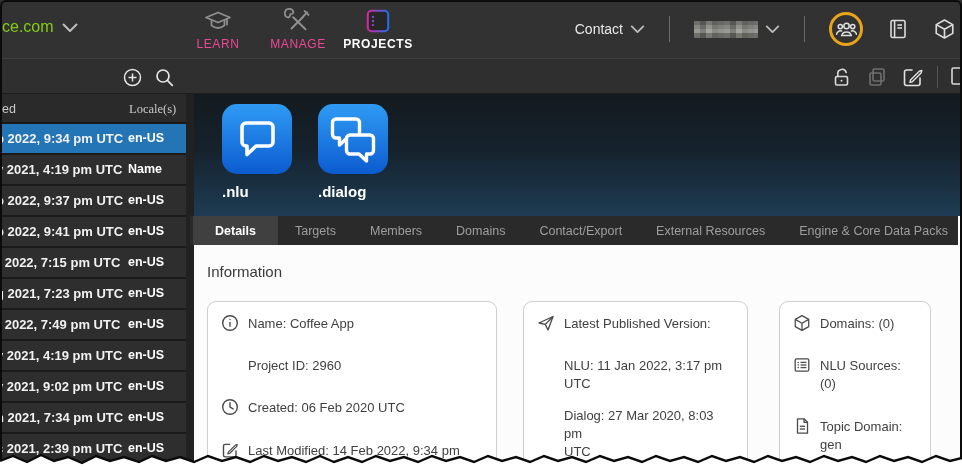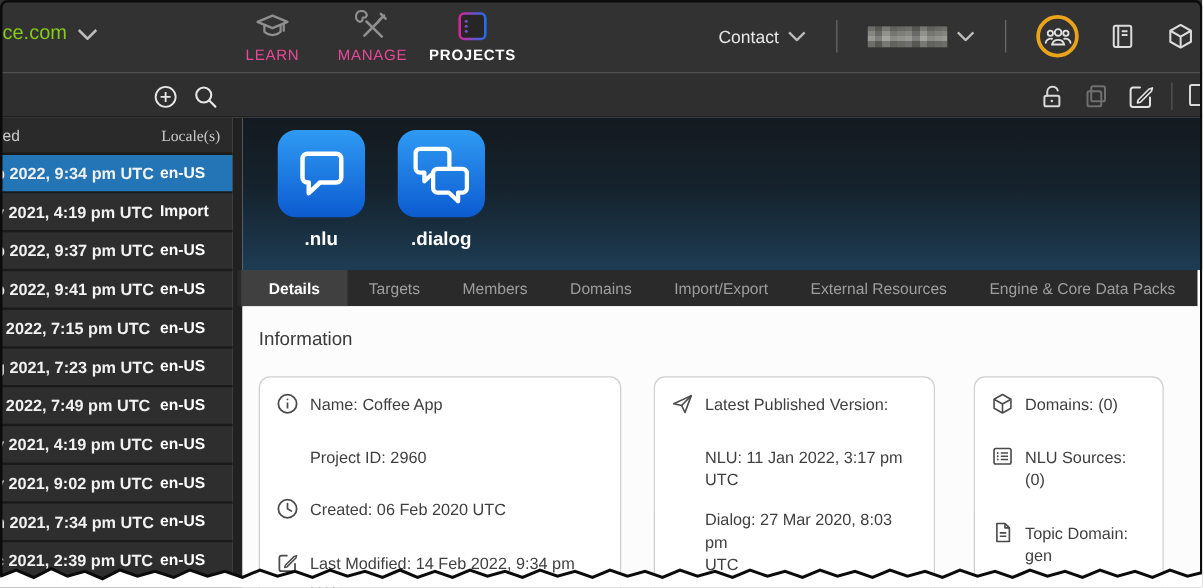--- a/index.html
+++ b/index.html
@@ -32,21 +32,21 @@
   .shead .h1{position:absolute;left:2px;top:8px;}
   .shead .h2{position:absolute;left:129px;top:8px;font-family:Liberation Serif, serif;}
   .srow{position:relative;height:31px;background:#2e2e2e;border-bottom:2px solid #1a1a1a;overflow:hidden;cursor:pointer;}
   .srow.sel{background:#2475b5;}
   .sdate{position:absolute;left:-4px;top:7px;font-size:13px;font-weight:bold;color:#f1f1f1;white-space:nowrap;}
   .sloc{position:absolute;left:128px;top:7px;font-size:12.5px;font-weight:bold;color:#ffffff;white-space:nowrap;}
   .vsep{position:absolute;left:186px;top:94px;width:8px;height:376px;background:#212121;}
   
   .banner{position:absolute;left:194px;top:94px;width:768px;height:122px;
     background:linear-gradient(180deg,#141a1f 0%,#15222c 45%,#1d3c53 100%);}
-  .appcol{position:absolute;top:10px;display:flex;flex-direction:column;align-items:center;gap:9px;cursor:pointer;}
+  .appcol{position:absolute;top:10px;display:flex;flex-direction:column;align-items:flex-start;gap:9px;cursor:pointer;}
   .applabel{color:#fff;font-size:15px;font-weight:bold;}
   .tabbar{position:absolute;left:190px;top:216px;width:768px;height:29px;background:#2a2a2a;display:flex;align-items:stretch;padding-left:3px;}
   .tab{display:flex;align-items:center;padding:0 17px;font-size:12.5px;color:#9e9e9e;white-space:nowrap;cursor:pointer;}
   .tab.active{background:#404040;color:#fff;font-weight:bold;padding:0 22px;}
   .content{position:absolute;left:194px;top:245px;width:768px;height:225px;background:#fcfcfc;}
   .sectitle{position:absolute;left:13px;top:18px;font-size:15px;color:#3a3a3a;}
   .card{position:absolute;top:56px;height:220px;background:#fff;border:1px solid #cfcfcf;border-radius:9px;padding:13px 12px 0 13px;color:#3f3f3f;}
   .card1{left:13px;width:290px;}
   .card2{left:329px;width:225px;}
   .card3{left:585px;width:152px;}
@@ -187,21 +187,21 @@
     <div class="shead">
       <span class="h1">ed</span>
       <span class="h2">Locale(s)</span>
     </div>
     <div class="srow sel">
       <span class="sdate">b 2022, 9:34 pm UTC</span>
       <span class="sloc">en-US</span>
       </div>
     <div class="srow">
       <span class="sdate">v 2021, 4:19 pm UTC</span>
-      <span class="sloc">Import</span>
+      <span class="sloc">Name</span>
       </div>
     <div class="srow">
       <span class="sdate">b 2022, 9:37 pm UTC</span>
       <span class="sloc">en-US</span>
       </div>
     <div class="srow">
       <span class="sdate">b 2022, 9:41 pm UTC</span>
       <span class="sloc">en-US</span>
       </div>
     <div class="srow">
@@ -263,21 +263,21 @@
       </svg>
       <span class="applabel">.dialog</span>
     </div>
   </div>
 
   <div class="tabbar">
     <div class="tab active">Details</div>
     <div class="tab">Targets</div>
     <div class="tab">Members</div>
     <div class="tab">Domains</div>
-    <div class="tab">Import/Export</div>
+    <div class="tab">Contact/Export</div>
     <div class="tab">External Resources</div>
     <div class="tab">Engine &amp; Core Data Packs</div>
   </div>
 
   <div class="content">
     <div class="sectitle">Information</div>
 
     <div class="card card1">
       <div class="citem">
         <svg class="cicon ic" width="18" height="18" viewBox="0 0 18 18" fill="none" stroke="#4a4a4a" stroke-width="1.4">

